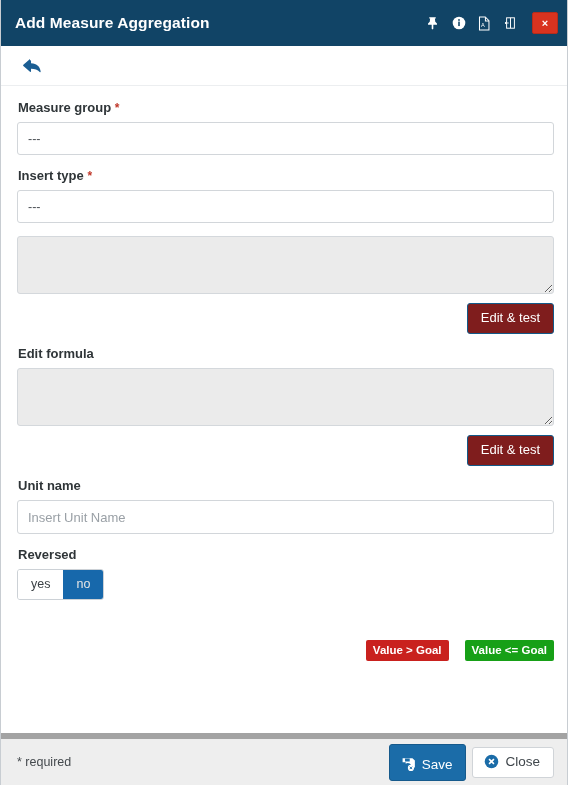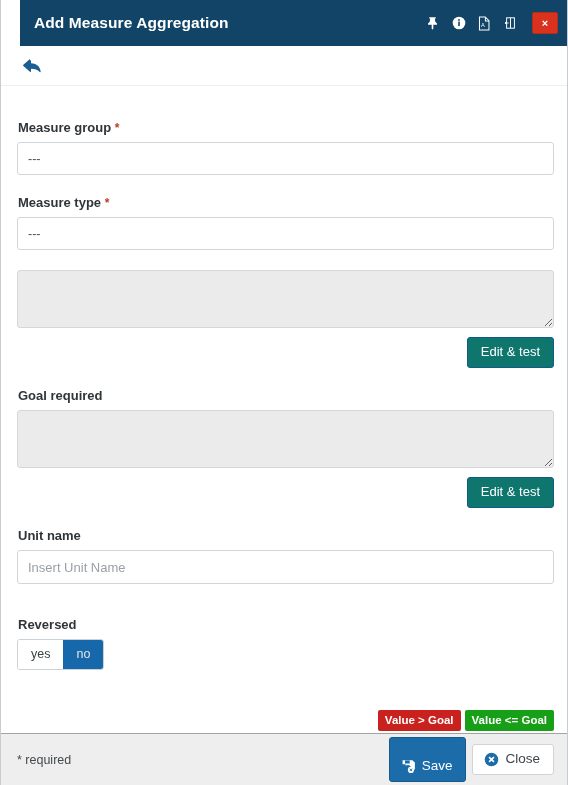--- a/index.html
+++ b/index.html
@@ -26,21 +26,20 @@
 
   
   .titlebar {
     height: 46px;
     flex: 0 0 46px;
     background: #114466;
     display: flex;
     align-items: center;
     padding: 0 9px 0 14px;
     position: relative;
-    margin-left: 19px;
   }
   .titlebar-title {
     color: #ffffff;
     font-size: 15.5px;
     font-weight: bold;
     letter-spacing: .1px;
     flex: 1 1 auto;
     white-space: nowrap;
   }
   .titlebar-icons {
@@ -98,21 +97,21 @@
   }
 
   
   .body {
     flex: 1 1 auto;
     padding: 14px 15px 0 16px;
     overflow: hidden;
     background: #ffffff;
   }
 
-  .field { margin-bottom: 0; margin-top: 20px; }
+  .field { margin-bottom: 0; }
 
   .flabel {
     font-size: 13px;
     font-weight: bold;
     color: #2f3538;
     margin: 0 0 6px 1px;
     line-height: 16px;
   }
   .req {
     color: #c0392b;
@@ -166,21 +165,21 @@
   }
 
   .btn-row {
     width: 537px;
     display: flex;
     justify-content: flex-end;
     margin-top: 9px;
     margin-bottom: 12px;
   }
   .btn-blue {
-    background: #0f766e;
+    background: #7f1d1d;
     border: 1px solid #125a89;
     color: #ffffff;
     border-radius: 3px;
     font-size: 13px;
     font-family: "Liberation Sans", sans-serif;
     padding: 7px 13px 8px 13px;
     cursor: pointer;
     line-height: 14px;
   }
 
@@ -215,51 +214,52 @@
     margin-top: 30px;
   }
   .badge {
     font-size: 11.5px;
     font-weight: bold;
     color: #ffffff;
     padding: 4px 7px 5px 7px;
     border-radius: 2px;
     line-height: 12px;
     white-space: nowrap;
+    margin-left: 12px;
   }
   .badge-red { background: #c9211e; }
   .badge-green { background: #17a017; }
 
   
   .footer {
     flex: 0 0 52px;
     height: 52px;
     background: #eeeeee;
-    border-top: 1px solid #a3a3a3;
+    border-top: 6px solid #a3a3a3;
     display: flex;
     align-items: center;
     padding: 0 13px 0 16px;
   }
   .required-note {
     font-size: 12.5px;
     color: #44494d;
     flex: 1 1 auto;
   }
   .footer-actions {
     display: flex;
     gap: 6px;
     align-items: center;
   }
   .btn-save {
     background: #1b6ca8;
     border: 1px solid #165a8c;
     color: #ffffff;
     border-radius: 3px;
     font-size: 13.5px;
-    padding: 20px 13px 7px 11px;
+    padding: 12px 13px 7px 11px;
     display: flex;
     align-items: center;
     gap: 6px;
     cursor: pointer;
     font-family: "Liberation Sans", sans-serif;
     line-height: 16px;
   }
   .btn-close {
     background: #ffffff;
     border: 1px solid #d0d4d8;
@@ -336,38 +336,38 @@
         <span>Measure group</span>
         <span class="req">*</span>
       </div>
       <div class="select-box">
         <span>---</span>
       </div>
     </div>
 
     <div class="field">
       <div class="flabel">
-        <span>Measure type</span>
+        <span>Insert type</span>
         <span class="req">*</span>
       </div>
       <div class="select-box">
         <span>---</span>
       </div>
     </div>
 
     <div class="field">
       <textarea class="formula-area" readonly="" style=""></textarea>
       <div class="btn-row">
         <button class="btn-blue">Edit &amp; test</button>
       </div>
     </div>
 
     <div class="field">
       <div class="flabel">
-        <span>Goal required</span>
+        <span>Edit formula</span>
         <span class="req"></span>
       </div>
       <textarea class="formula-area" readonly="" style=""></textarea>
       <div class="btn-row">
         <button class="btn-blue">Edit &amp; test</button>
       </div>
     </div>
 
     <div class="field">
       <div class="flabel">

